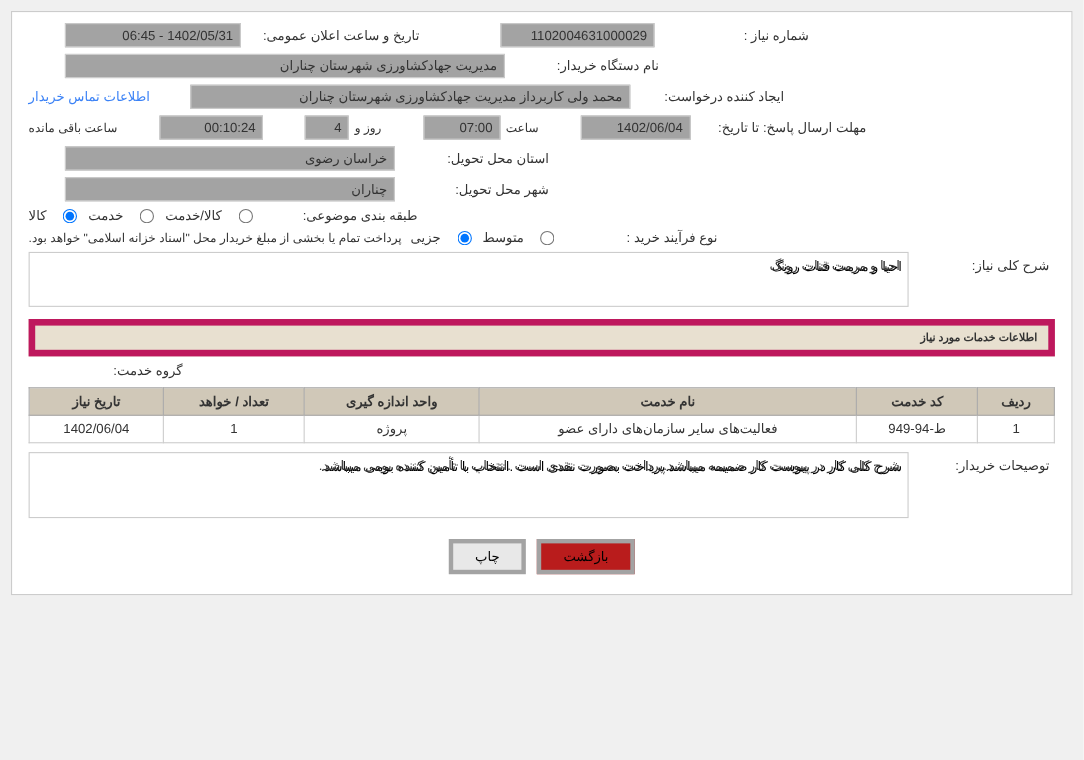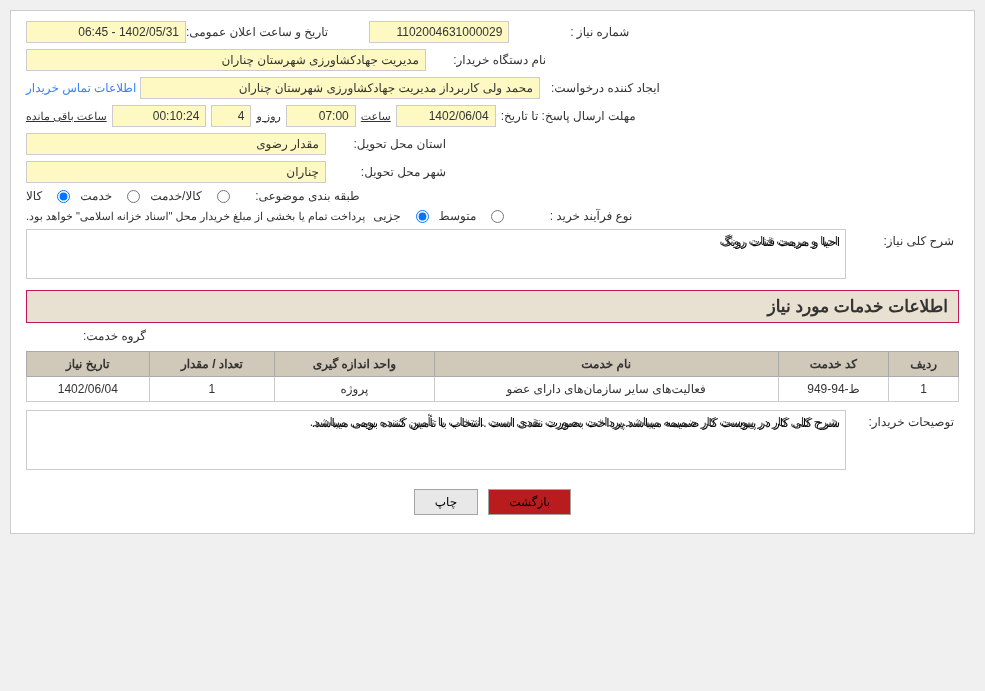--- a/index.html
+++ b/index.html
@@ -37,49 +37,51 @@
       margin-bottom: 6px;
       justify-content: flex-end;
     }
     .label {
       color: #333;
       white-space: nowrap;
       margin-right: 5px;
       font-size: 12px;
       min-width: 120px;
       text-align: right;
+      margin-left: 20px;
     }
     .value-box {
       border: 1px solid #ccc;
       padding: 3px 6px;
-      background: #fef9c3;
+      background: #a3a3a3;
       font-size: 12px;
       min-width: 200px;
       text-align: right;
+      margin-left: 33px;
     }
     .value-box.wide {
       min-width: 400px;
     }
     .value-box.medium {
       min-width: 300px;
     }
     .value-box.narrow {
       min-width: 140px;
     }
     .blue-link {
       color: #3b82f6;
       cursor: pointer;
       font-size: 12px;
     }
     .section-header {
       background: #e8e0d0;
-      border: 1px solid #be185d;
+      border: 6px solid #be185d;
       padding: 5px 10px;
       font-weight: bold;
-      font-size: 17px;
+      font-size: 10px;
       text-align: right;
       margin: 8px 0 6px 0;
     }
     .radio-group {
       display: flex;
       gap: 10px;
       align-items: center;
       direction: rtl;
     }
     .radio-item {
@@ -150,37 +152,36 @@
       font-family: Tahoma, Arial, sans-serif;
     }
     .buttons-row {
       display: flex;
       justify-content: center;
       gap: 10px;
       padding: 8px 0;
     }
     .btn {
       padding: 5px 20px;
-      border: 1px solid #a3a3a3;
+      border: 4px solid #a3a3a3;
       cursor: pointer;
       font-family: Tahoma, Arial, sans-serif;
       font-size: 12px;
     }
     .btn-print {
       background: #e8e8e8;
     }
     .btn-back {
       background: #b91c1c;
     }
     .watermark-area {
       position: relative;
     }
     .small-label {
       font-size: 11px;
-      text-decoration: underline;
     }
   </style>
 </head>
 <body>
 
 <div class="page-wrapper">
   <div class="main-container">
     <div class="content-area">
 
       <div class="info-row">
@@ -209,21 +210,21 @@
         <span class="small-label">ساعت</span>
         <div class="value-box" style="min-width:70px;">07:00</div>
         <span class="small-label">روز و</span>
         <div class="value-box" style="min-width:40px;">4</div>
         <div class="value-box" style="min-width:80px;padding-left:40px;">00:10:24</div>
         <span class="small-label">ساعت باقی مانده</span>
       </div>
 
       <div class="info-row">
         <span class="label">استان محل تحویل:</span>
-        <div class="value-box medium">مقدار رضوی</div>
+        <div class="value-box medium">خراسان رضوی</div>
       </div>
 
       <div class="info-row">
         <span class="label">شهر محل تحویل:</span>
         <div class="value-box medium">چناران</div>
       </div>
 
       <div class="info-row" style="gap:10px;">
         <span class="label">طبقه بندی موضوعی:</span>
         <div class="radio-group">
@@ -272,21 +273,21 @@
       </div>
 
       <div class="table-container watermark-area">
         <table>
           <thead>
             <tr>
               <th>ردیف</th>
               <th>کد خدمت</th>
               <th>نام خدمت</th>
               <th>واحد اندازه گیری</th>
-              <th>تعداد / مقدار</th>
+              <th>تعداد / خواهد</th>
               <th>تاریخ نیاز</th>
             </tr>
           </thead>
           <tbody id="table-body">
           <tr>
                 <td>1</td>
                 <td>ط-94-949</td>
                 <td>فعالیت‌های سایر سازمان‌های دارای عضو</td>
                 <td>پروژه</td>
                 <td>1</td>

